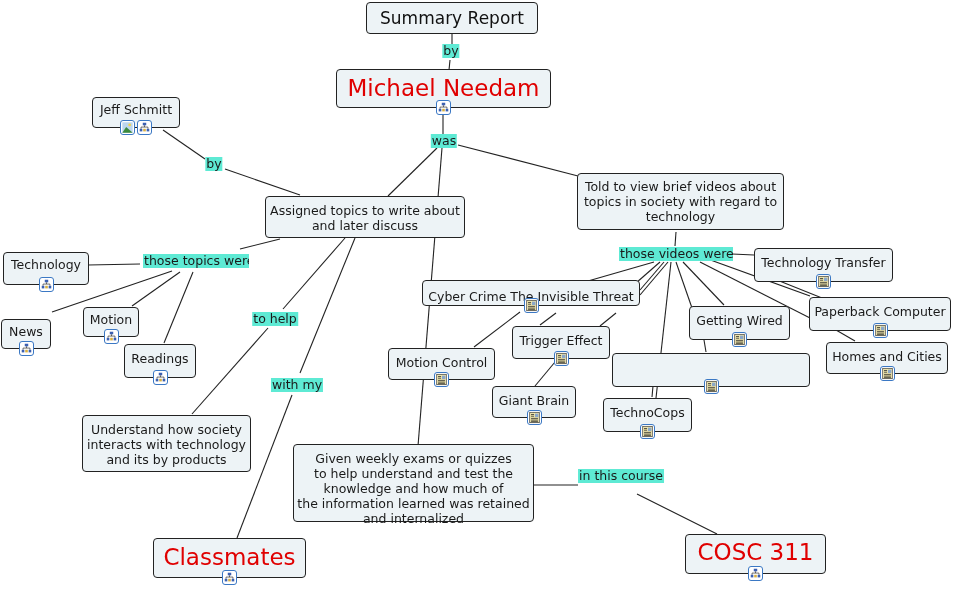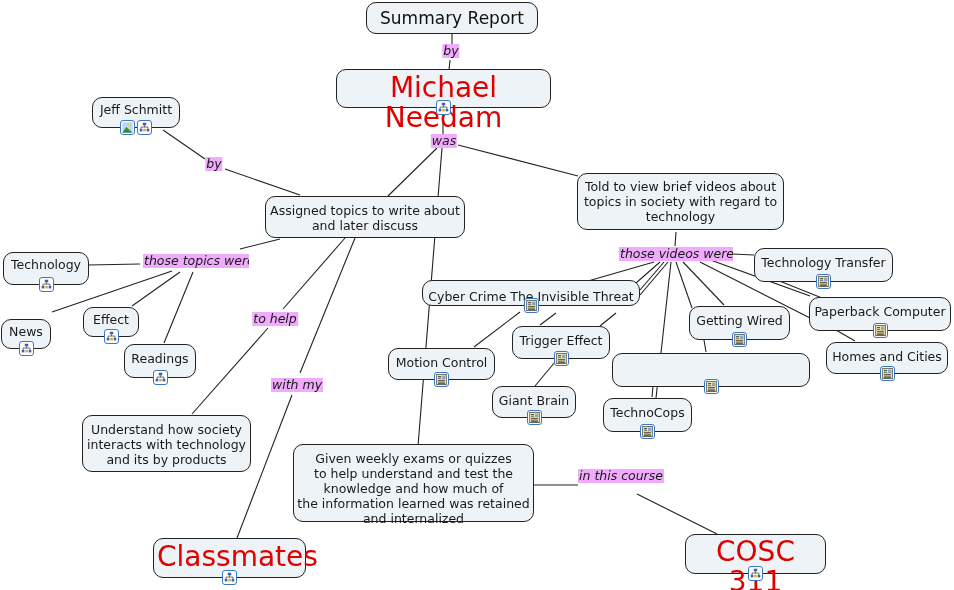--- a/index.html
+++ b/index.html
@@ -1,31 +1,31 @@
 <!DOCTYPE html>
 <html><head>
 <meta charset="utf-8">
 <style>
   html, body { margin: 0; padding: 0; background: #ffffff; }
   body { width: 954px; height: 590px; position: relative; overflow: hidden;
          font-family: "DejaVu Sans", sans-serif; color: #1a1a1a; }
   #edges { position: absolute; left: 0; top: 0; width: 954px; height: 590px; }
   #edges line { stroke: #222; stroke-width: 1.1; }
   .node { position: absolute; box-sizing: border-box; background: #edf3f6;
-          border: 1.3px solid #222; border-radius: 10px; text-align: center;
+          border: 1.3px solid #222; border-radius: 4px; text-align: center;
           font-size: 12.5px; line-height: 15px; padding: 4px 3px 0 3px; white-space: nowrap; }
   .node .txt { display: block; white-space: pre-line; }
-  .node.big .txt { font-size: 28px; line-height: 30px; color: #e00000; }
+  .node.big .txt { font-size: 23px; line-height: 30px; color: #e00000; }
   .node.title .txt { font-size: 17px; line-height: 22px; color: #111; }
   .icons { position: absolute; left: 0; right: 0; bottom: -8px; display: flex; justify-content: center; gap: 2px; }
   .ic { width: 15px; height: 15px; box-sizing: border-box; border: 1.4px solid #3b78c4;
         background: #fff; border-radius: 3px; position: relative; }
   .ic svg { position: absolute; left: 0; top: 0; width: 100%; height: 100%; }
-  .link { position: absolute; background: #f0abfc; font-size: 12.5px; line-height: 14px;
-          padding: 0 1px; white-space: nowrap; transform: translate(-50%, -50%); font-style: italic; }
+  .link { position: absolute; background: #5eead4; font-size: 12.5px; line-height: 14px;
+          padding: 0 1px; white-space: nowrap; transform: translate(-50%, -50%); }
 </style>
 </head>
 <body>
 
 <svg id="edges" viewBox="0 0 954 590">
   <line x1="452" y1="34" x2="452" y2="44"></line>
   <line x1="450" y1="60" x2="449" y2="70"></line>
   <line x1="443" y1="115" x2="443" y2="134"></line>
   <line x1="437" y1="148" x2="388" y2="196"></line>
   <line x1="442" y1="148" x2="418" y2="446"></line>
@@ -161,21 +161,21 @@
           <line x1="11.5" y1="7" x2="11.5" y2="9" stroke="#333" stroke-width="0.8"></line>
           <rect x="2" y="9" width="3" height="3" fill="#3b5fb0"></rect>
           <rect x="6" y="9" width="3" height="3" fill="#d8b040"></rect>
           <rect x="10" y="9" width="3" height="3" fill="#3b5fb0"></rect>
         </svg>
       </span>
   </div>
 </div>
 
 <div class="node" style="left:83px;top:307px;width:56px;height:30px">
-  <span class="txt">Effect</span>
+  <span class="txt">Motion</span>
   <div class="icons">
     <span class="ic cm">
         <svg viewBox="0 0 15 15">
           <rect x="5.5" y="2" width="4" height="3" fill="#3b5fb0"></rect>
           <line x1="7.5" y1="5" x2="7.5" y2="7" stroke="#333" stroke-width="0.8"></line>
           <line x1="3.5" y1="7" x2="11.5" y2="7" stroke="#333" stroke-width="0.8"></line>
           <line x1="3.5" y1="7" x2="3.5" y2="9" stroke="#333" stroke-width="0.8"></line>
           <line x1="11.5" y1="7" x2="11.5" y2="9" stroke="#333" stroke-width="0.8"></line>
           <rect x="2" y="9" width="3" height="3" fill="#3b5fb0"></rect>
           <rect x="6" y="9" width="3" height="3" fill="#d8b040"></rect>

